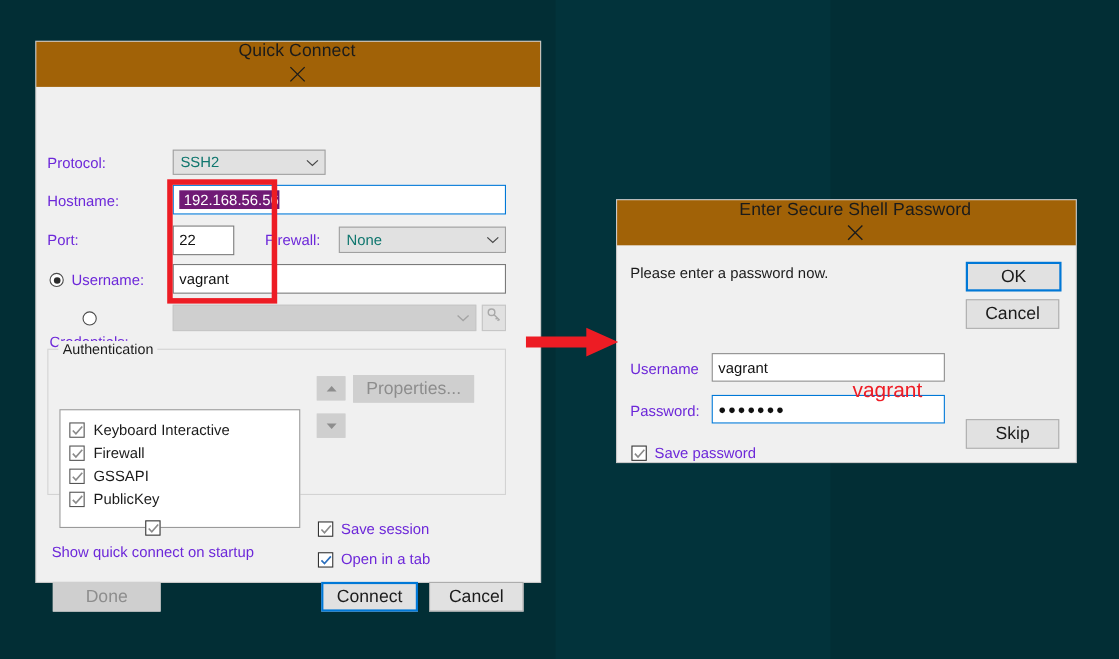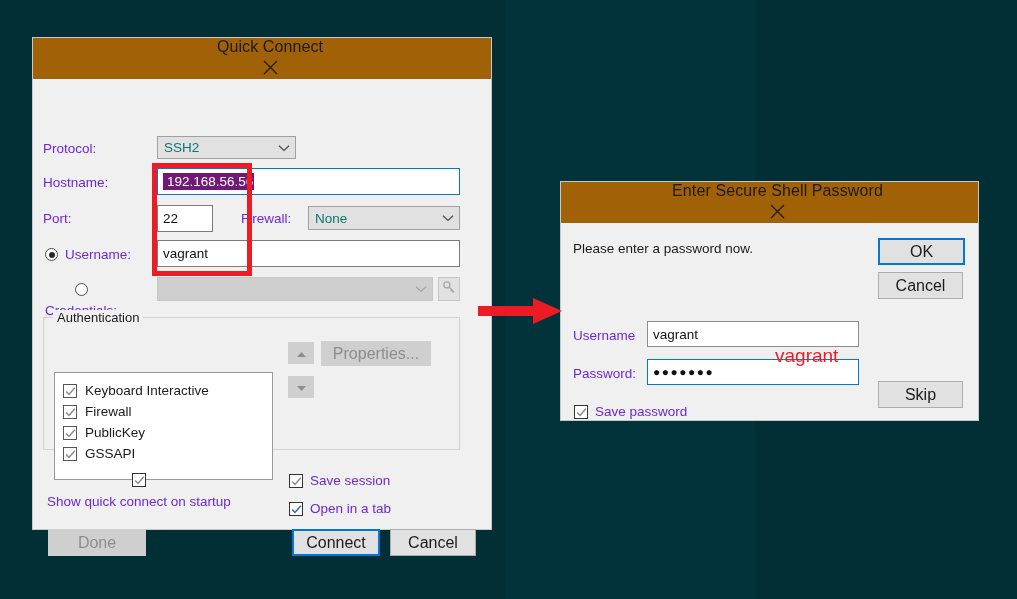--- a/index.html
+++ b/index.html
@@ -312,29 +312,29 @@
               </svg>
           </span>
           <span>Firewall</span>
         </div>
         <div class="list-item">
           <span class="cb">
             <svg width="11" height="11" viewBox="0 0 11 11">
                 <path d="M1.2 5.4 L4 8.4 L9.8 1.8" stroke="#8a8a8a" stroke-width="1.5" fill="none"></path>
               </svg>
           </span>
-          <span>PublicKey</span>
+          <span>GSSAPI</span>
         </div>
         <div class="list-item">
           <span class="cb">
             <svg width="11" height="11" viewBox="0 0 11 11">
                 <path d="M1.2 5.4 L4 8.4 L9.8 1.8" stroke="#8a8a8a" stroke-width="1.5" fill="none"></path>
               </svg>
           </span>
-          <span>GSSAPI</span>
+          <span>PublicKey</span>
         </div>
       </div>
 
       <div class="spin-btn" style="left:255px; top:263px;">
         <span>
           <svg width="11" height="7" viewBox="0 0 11 7">
               <path d="M5.5 1 L10 6 L1 6 Z" fill="#8d8d8d"></path>
             </svg>
         </span>
       </div>

